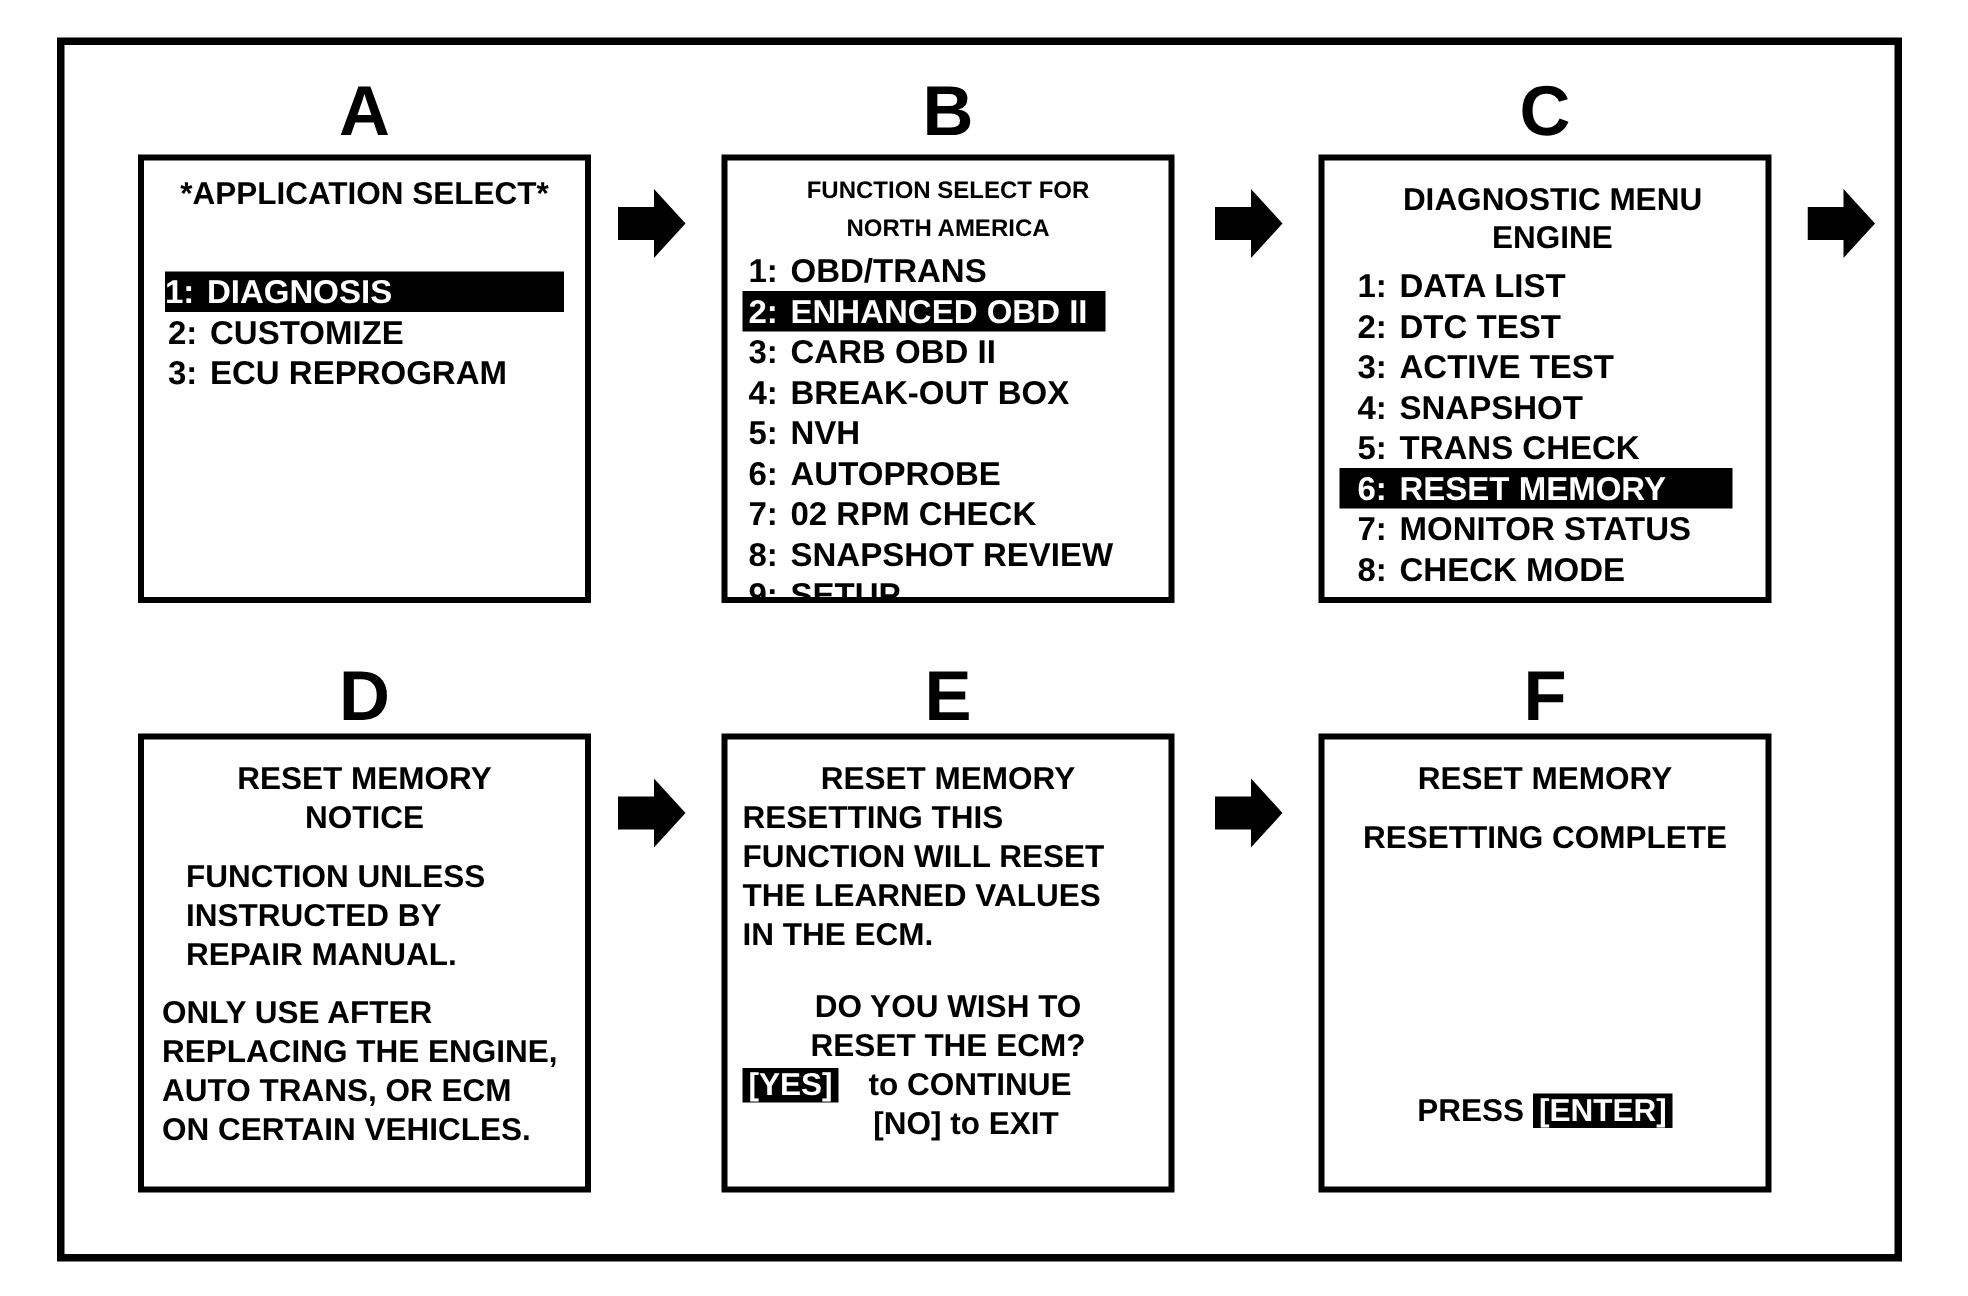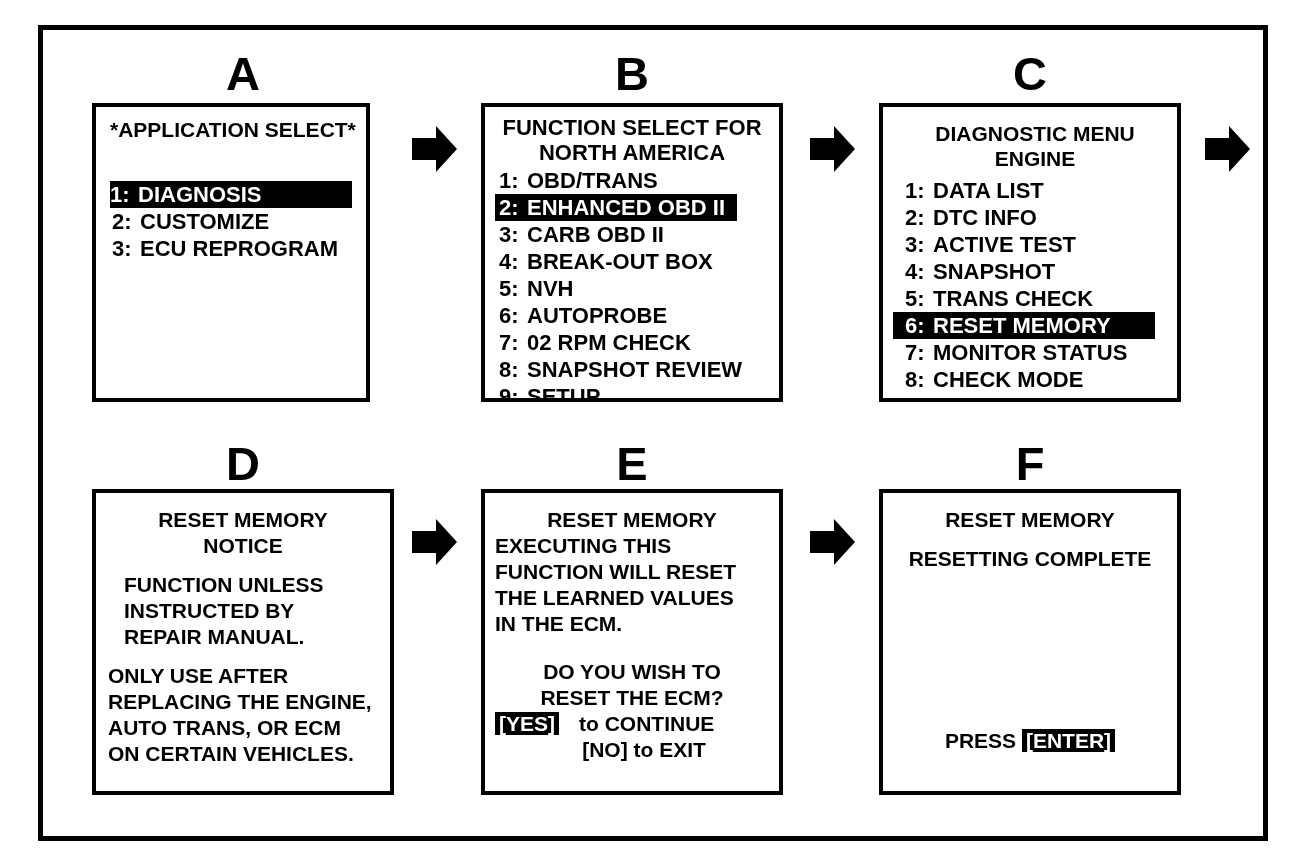--- a/index.html
+++ b/index.html
@@ -62,21 +62,21 @@
     padding: 0;
   }
   .title-line {
     text-align: center;
     font-size: 21px;
     font-weight: bold;
     line-height: 25px;
     white-space: nowrap;
   }
   .title-line.wide {
-    font-size: 22px;
+    font-size: 16px;
   }
   .menu {
     margin: 0;
     padding: 0;
     list-style: none;
   }
   .menu-row {
     display: flex;
     align-items: baseline;
     font-size: 22px;
@@ -126,21 +126,21 @@
 </style>
 </head>
 <body>
 
 <div id="diagram-root">
 
   <div class="outer-frame"></div>
 
   <div class="panel-wrap" style="left:92px; top:50px; width:302px; height:352px;">
     <div class="panel-letter">A</div>
-    <div class="screen" style="left:0px; top:53px; width:278px; height:299px;">
+    <div class="screen" style="left:0px; top:53px; width:302px; height:299px;">
       <div class="screen-inner" style="padding:10px 14px 0 14px;">
         <div class="title-line">*APPLICATION SELECT*</div>
         <div style="height:39px"></div>
         <ul class="menu">
           <li class="menu-row selected">
             <span class="num">1:</span>
             <span class="lbl">DIAGNOSIS</span>
           </li>
           <li class="menu-row" style="padding-left:2px;">
             <span class="num">2:</span>
@@ -222,21 +222,21 @@
       <div class="screen-inner" style="padding:14px 0 0 10px;">
         <div class="title-line">DIAGNOSTIC MENU</div>
         <div class="title-line">ENGINE</div>
         <ul class="menu" style="margin-top:6px;">
           <li class="menu-row" style="padding-left:12px;">
             <span class="num">1:</span>
             <span class="lbl">DATA LIST</span>
           </li>
           <li class="menu-row" style="padding-left:12px;">
             <span class="num">2:</span>
-            <span class="lbl">DTC INFO</span>
+            <span class="lbl">DTC TEST</span>
           </li>
           <li class="menu-row" style="padding-left:12px;">
             <span class="num">3:</span>
             <span class="lbl">ACTIVE TEST</span>
           </li>
           <li class="menu-row" style="padding-left:12px;">
             <span class="num">4:</span>
             <span class="lbl">SNAPSHOT</span>
           </li>
           <li class="menu-row" style="padding-left:12px;">
@@ -294,21 +294,21 @@
       <polygon points="0,13 24,13 24,1 45,24 24,47 24,35 0,35" fill="#000"></polygon>
     </svg>
   </div>
 
   <div class="panel-wrap" style="left:481px; top:440px; width:302px; height:355px;">
     <div class="panel-letter">E</div>
     <div class="screen" style="left:0px; top:49px; width:302px; height:306px;">
       <div class="screen-inner" style="padding:14px 10px 0 10px;">
         <div class="body-line center">RESET MEMORY</div>
         <div>
-          <div class="body-line left">EXECUTING THIS</div>
+          <div class="body-line left">RESETTING THIS</div>
           <div class="body-line left">FUNCTION WILL RESET</div>
           <div class="body-line left">THE LEARNED VALUES</div>
           <div class="body-line left">IN THE ECM.</div>
         </div>
         <div class="spacer-md"></div>
         <div>
           <div class="body-line center">DO YOU WISH TO</div>
           <div class="body-line center">RESET THE ECM?</div>
         </div>
         <div class="body-line left" style="padding-left:0px;">

